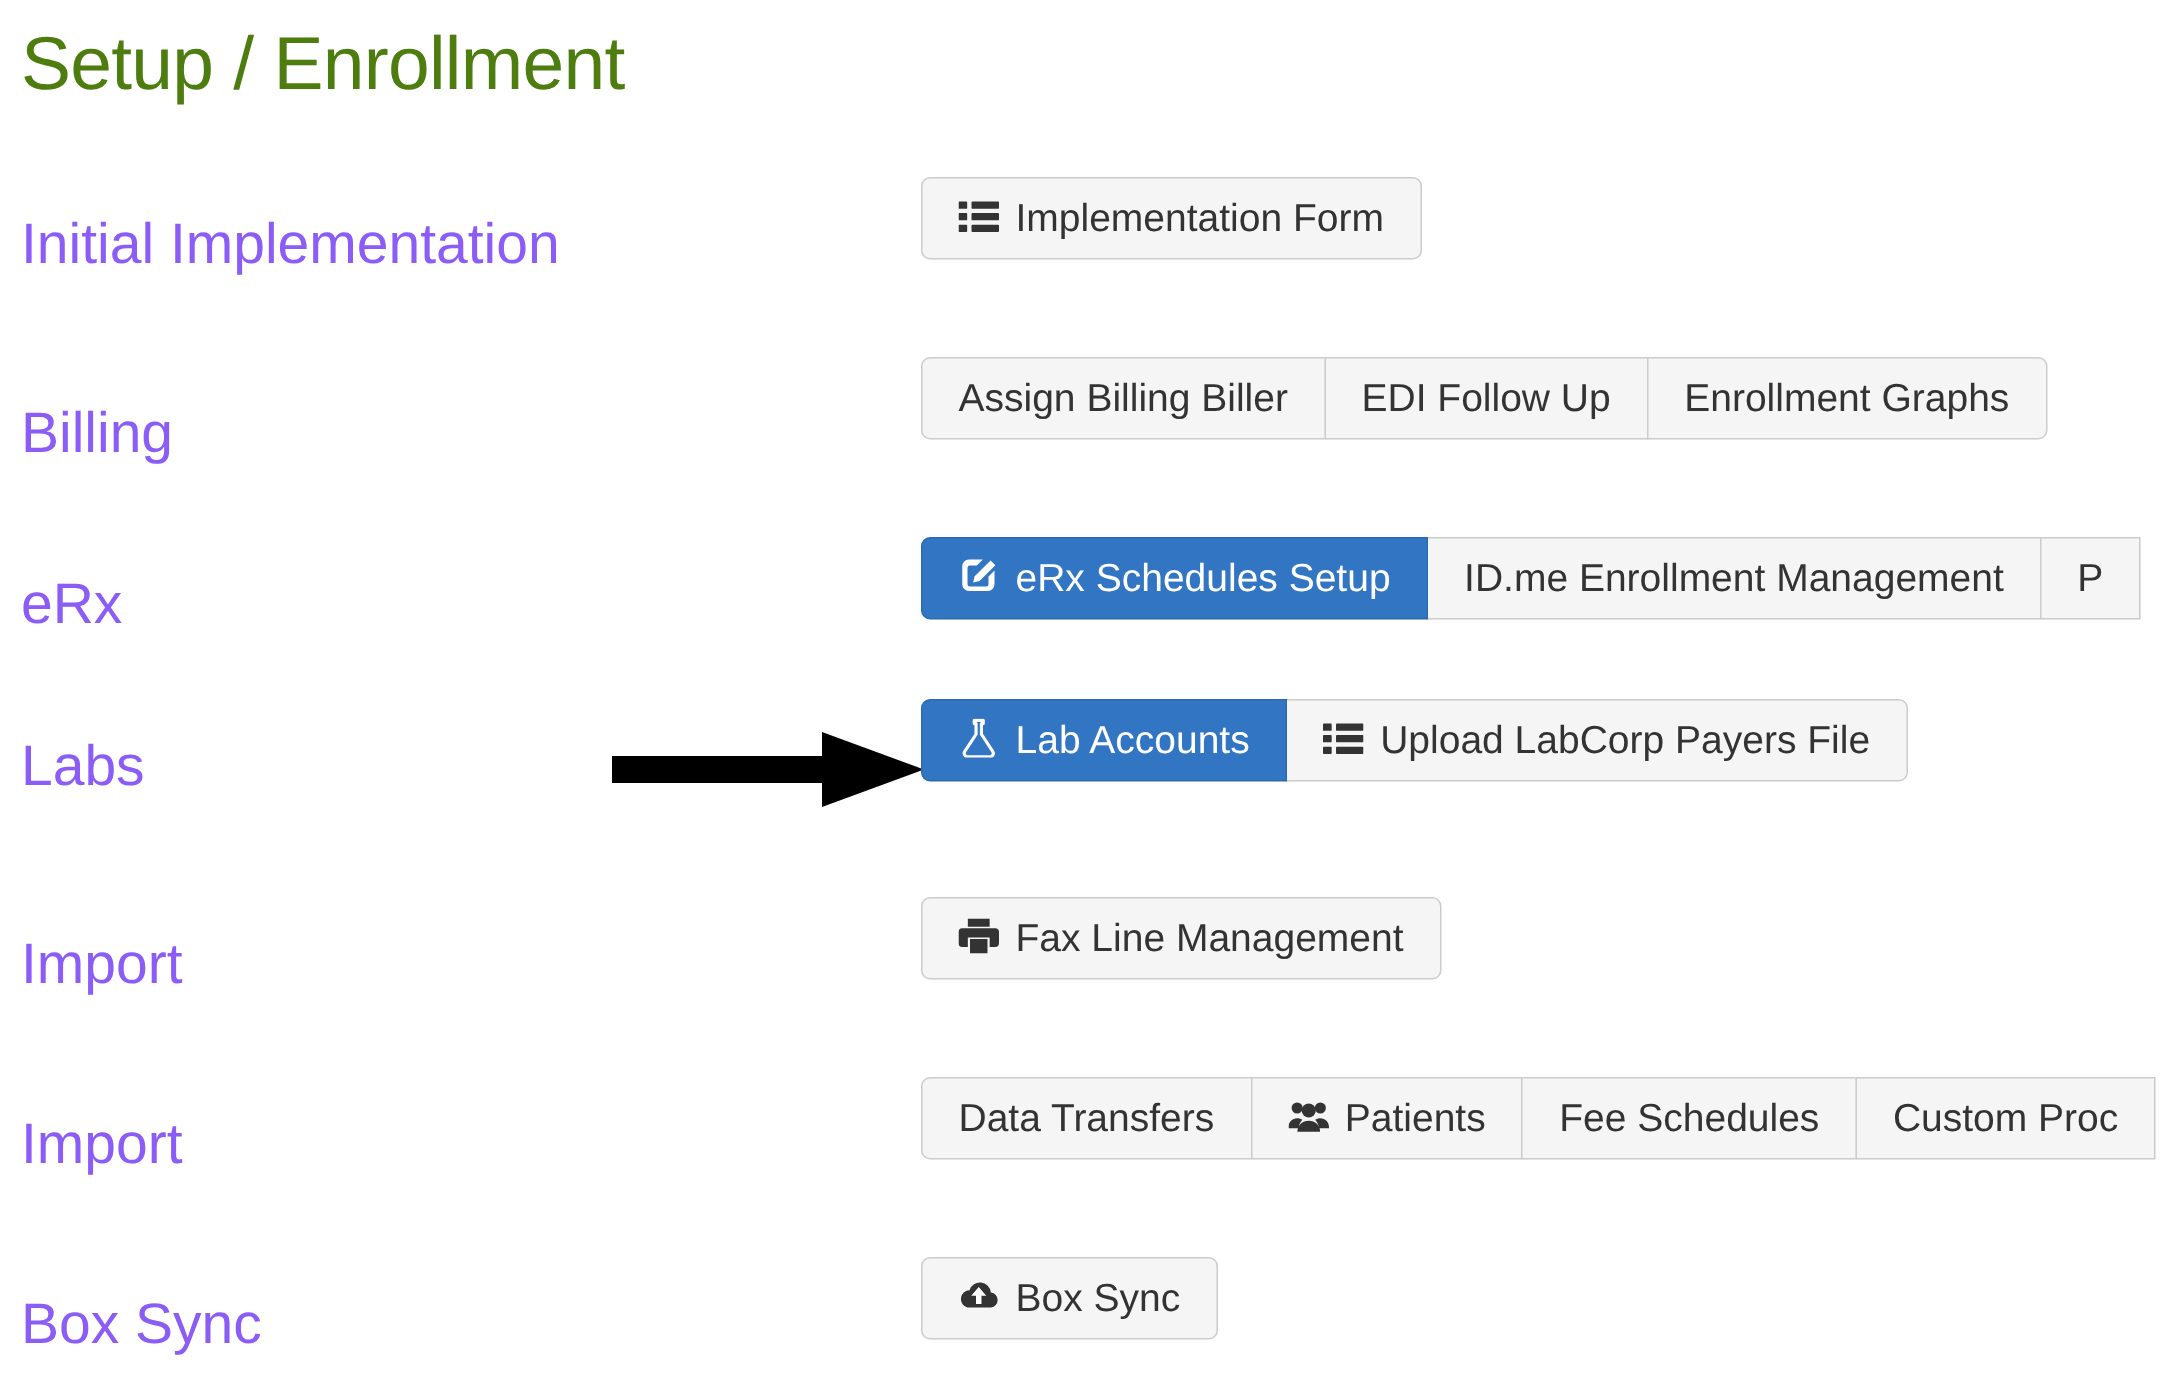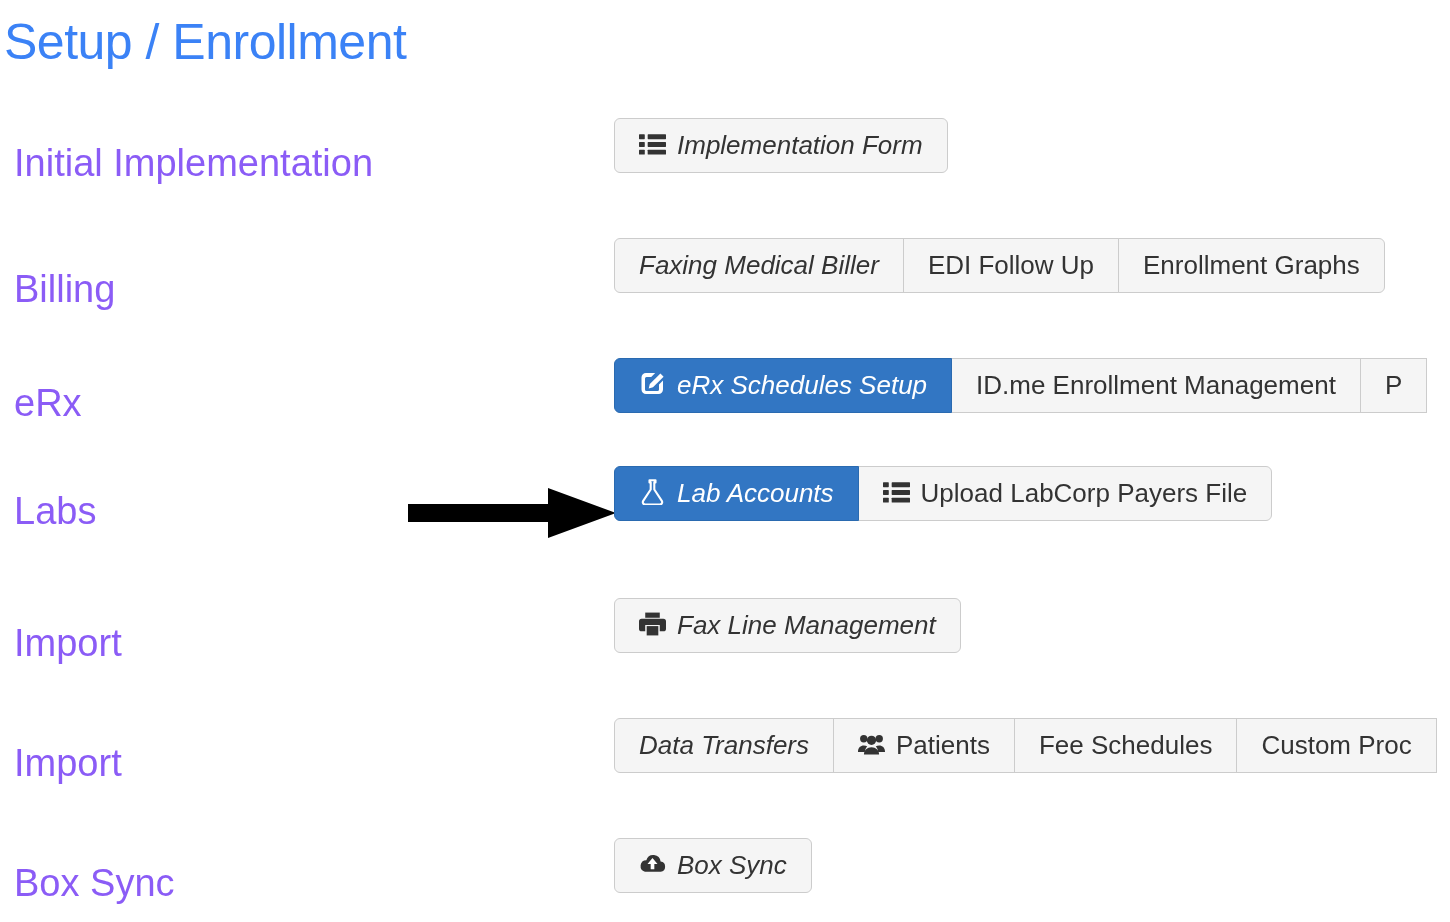--- a/index.html
+++ b/index.html
@@ -18,26 +18,26 @@
   .page {
     position: relative;
     width: 1450px;
     height: 922px;
     background: #ffffff;
   }
 
   
   .page-title {
     position: absolute;
-    left: 4px;
+    left: 14px;
     top: 12px;
     font-size: 50px;
     line-height: 60px;
     font-weight: 300;
-    color: #3b82f6;
+    color: #4d7c0f;
     letter-spacing: -0.5px;
     white-space: nowrap;
   }
 
   
   .row {
     position: absolute;
     left: 0;
     width: 1450px;
     height: 100px;
@@ -85,21 +85,20 @@
     border: 1px solid #cccccc;
     margin-left: -1px;
     white-space: nowrap;
     cursor: pointer;
     text-align: center;
   }
   .btn:first-child {
     margin-left: 0;
     border-top-left-radius: 6px;
     border-bottom-left-radius: 6px;
-    font-style: italic;
   }
   .btn:last-child {
     border-top-right-radius: 6px;
     border-bottom-right-radius: 6px;
   }
   .btn-group.single .btn {
     border-radius: 6px;
   }
 
   .btn.primary {
@@ -146,21 +145,21 @@
                   <rect x="0" y="2" width="6" height="5" rx="0.6"></rect>
                   <rect x="0" y="10" width="6" height="5" rx="0.6"></rect>
                   <rect x="0" y="18" width="6" height="5" rx="0.6"></rect>
                   <rect x="9" y="2" width="19" height="5" rx="0.6"></rect>
                   <rect x="9" y="10" width="19" height="5" rx="0.6"></rect>
                   <rect x="9" y="18" width="19" height="5" rx="0.6"></rect>
                 </svg></span><span>Implementation Form</span></div></div></div>
       </div>
       <div class="row" style="top: 238px;">
         <div class="row-label" style="top: 28px;">Billing</div>
-        <div class="row-actions"><div class="btn-group"><div class="btn"><span>Faxing Medical Biller</span></div><div class="btn"><span>EDI Follow Up</span></div><div class="btn"><span>Enrollment Graphs</span></div></div></div>
+        <div class="row-actions"><div class="btn-group"><div class="btn"><span>Assign Billing Biller</span></div><div class="btn"><span>EDI Follow Up</span></div><div class="btn"><span>Enrollment Graphs</span></div></div></div>
       </div>
       <div class="row" style="top: 358px;">
         <div class="row-label" style="top: 22px;">eRx</div>
         <div class="row-actions"><div class="btn-group"><div class="btn primary"><span class="ico"><svg viewBox="0 0 26 26" xmlns="http://www.w3.org/2000/svg">
                   <path d="M2 6.5a4.5 4.5 0 0 1 4.5-4.5h9.2l-4 4H7a1.5 1.5 0 0 0-1.5 1.5v11A1.5 1.5 0 0 0 7 20h11a1.5 1.5 0 0 0 1.5-1.5v-5.1l4-4v9.1A4.5 4.5 0 0 1 19 23H6.5A4.5 4.5 0 0 1 2 18.5z" fill="#ffffff"></path>
                   <path d="M10.3 13.1 20.9 2.6l3.2 3.2-10.6 10.5-4.3 1.1z" fill="#ffffff"></path>
                 </svg></span><span>eRx Schedules Setup</span></div><div class="btn"><span>ID.me Enrollment Management</span></div><div class="btn clipped"><span>P</span></div></div></div>
       </div>
       <div class="row" style="top: 466px;">
         <div class="row-label" style="top: 22px;">Labs</div>

